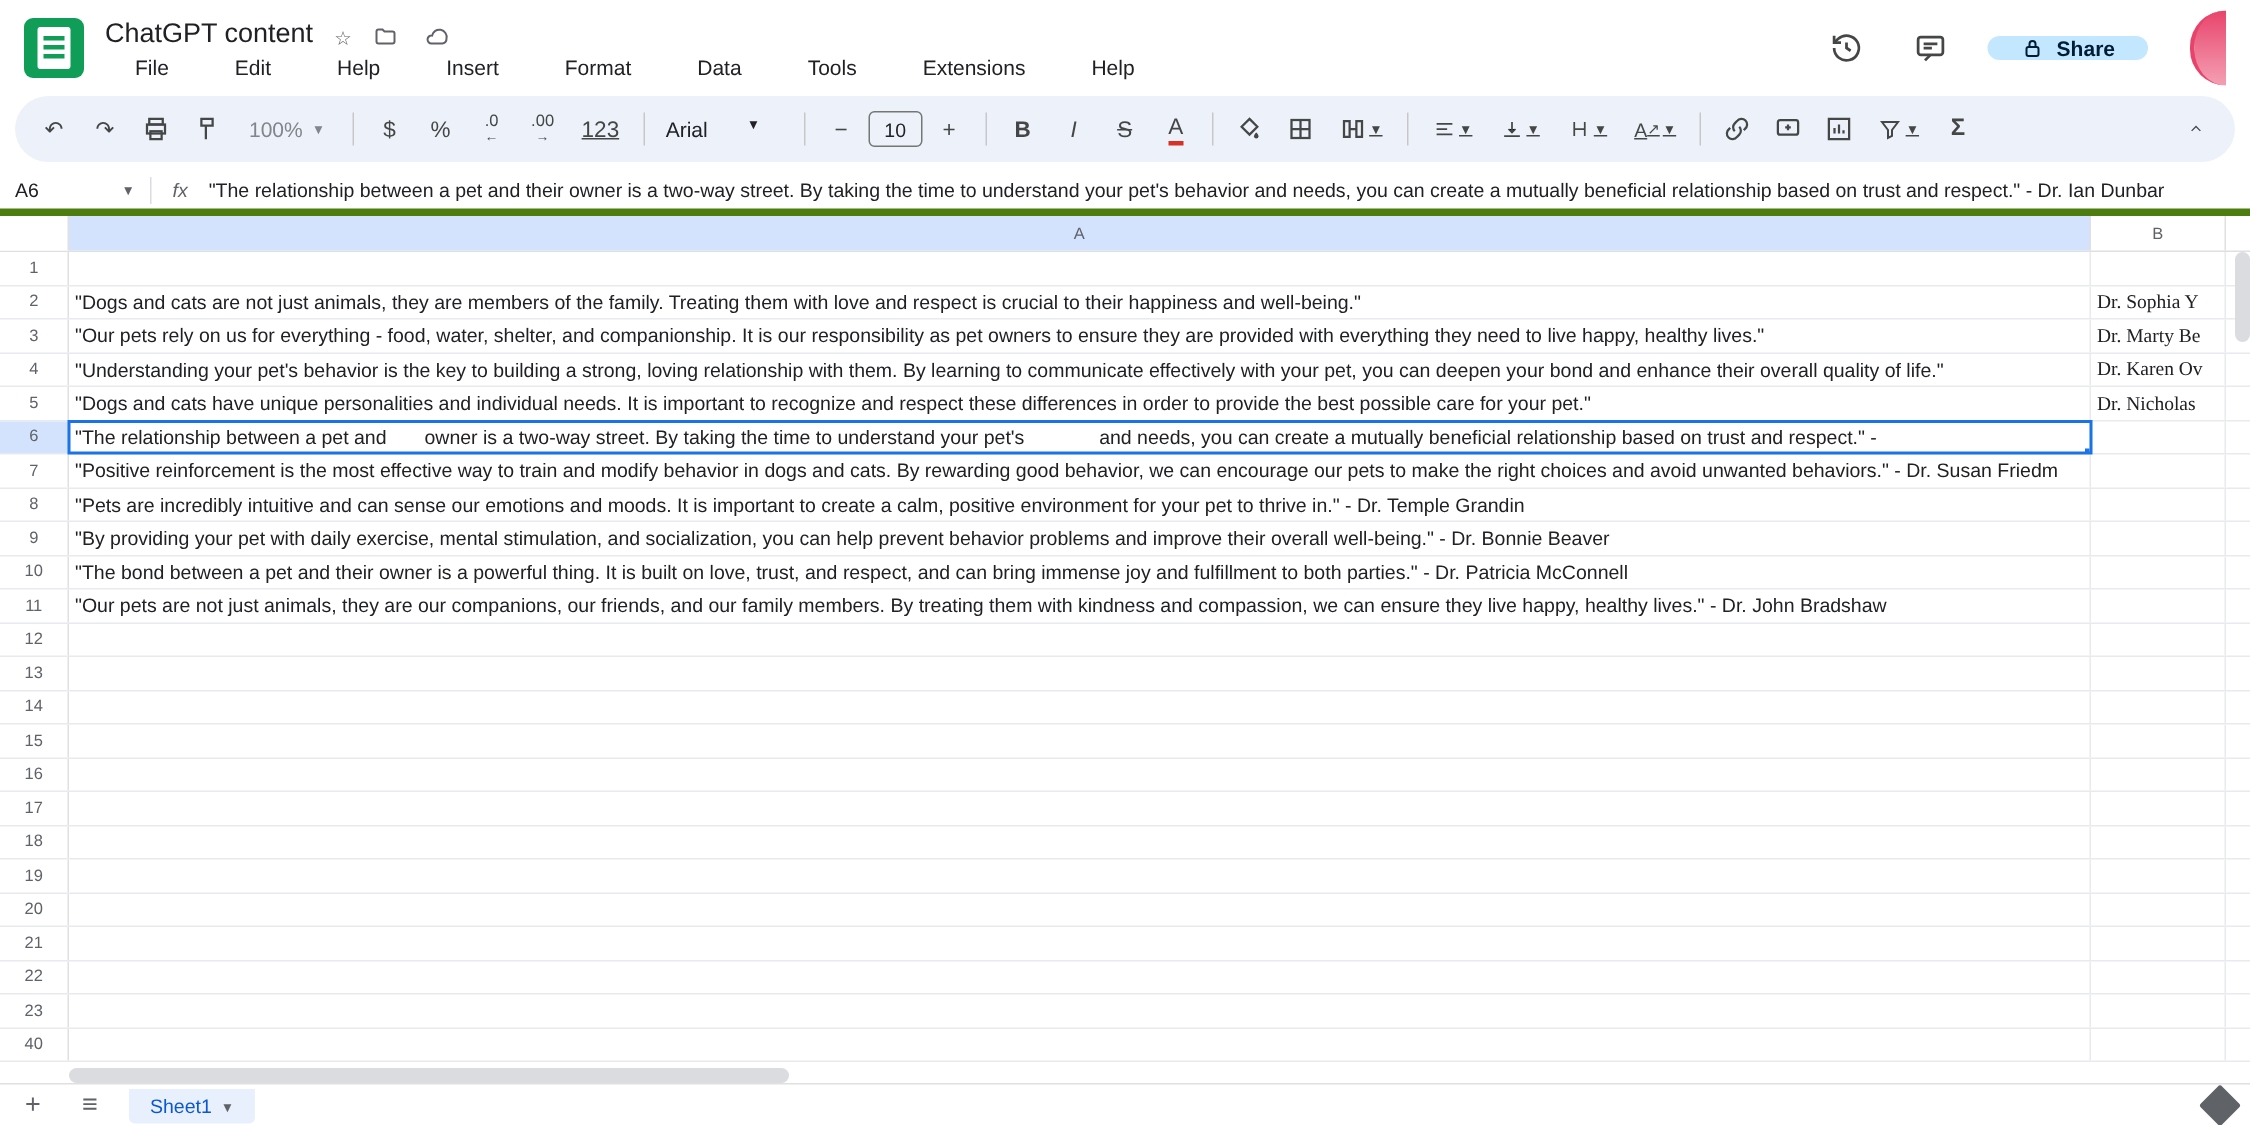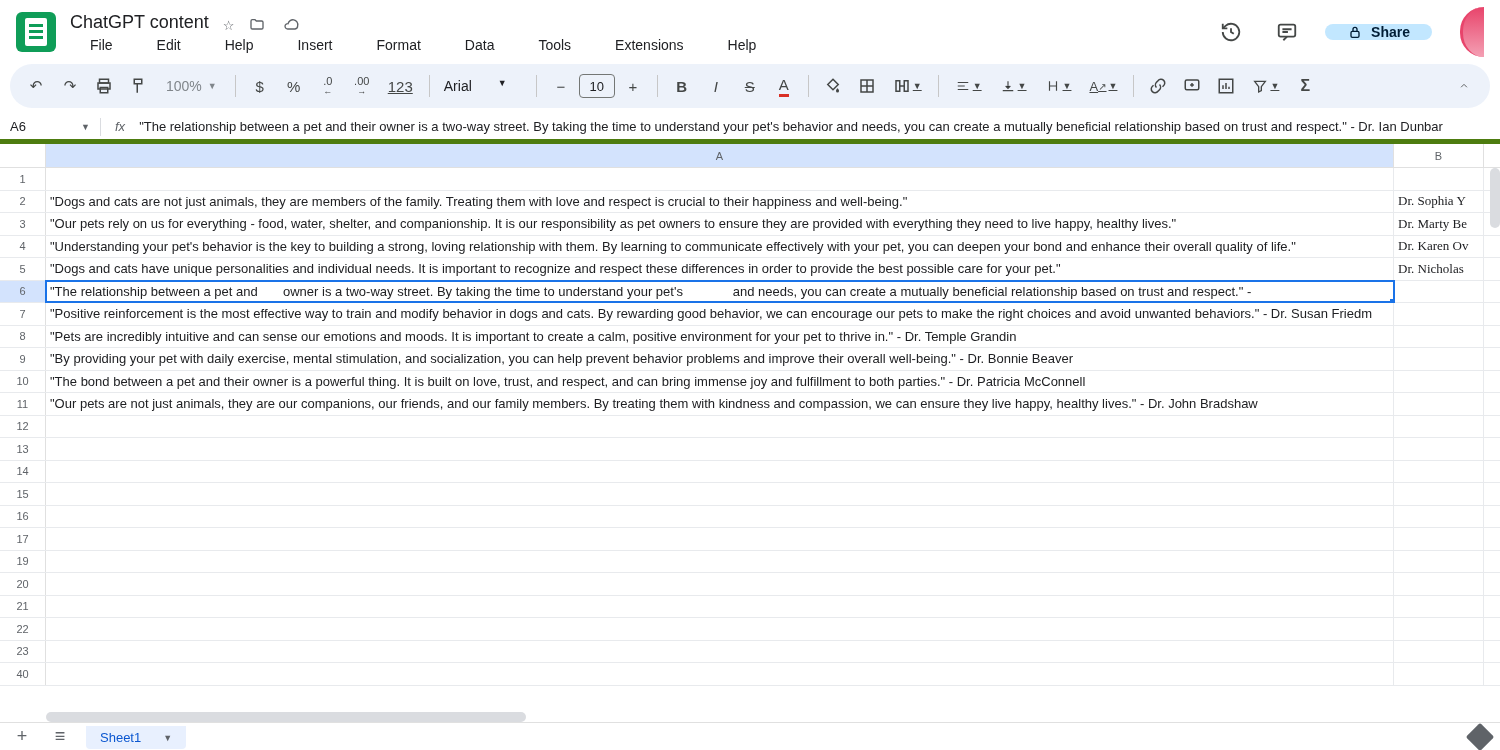--- a/index.html
+++ b/index.html
@@ -59,21 +59,21 @@
 .sel-cell::after { content:""; position:absolute; right:-3px; bottom:-3px; width:6px; height:6px; background:#1a73e8; }
 .spellred { text-decoration: underline dotted #d93025 2px; text-underline-offset:2px;margin-top:44px; }
 
 
 .hscroll { position:absolute; left:46px; bottom:0; height:10px; width:500px; }
 .hscroll-thumb { height:10px; background:#dadce0; border-radius:6px; width:480px; }
 
 
 .sheetbar { height:28px; display:flex; align-items:center; border-top:1px solid #e0e0e0; padding:0 10px; gap:14px; position:relative; }
 .add-tab,.all-tabs { font-size:18px; color:#5f6368; cursor:pointer; width:24px; text-align:center; }
-.tab { padding:4px 14px; font-size:13px; color:#0b57d0; font-weight:500; background:#e8f0fe; border-radius: 0 0 4px 4px; border-top:2px solid #fff; display:flex; align-items:center; gap:22px; }
+.tab { padding:4px 14px; font-size:13px; color:#0b57d0; font-weight:500; background:#e8f0fe; border-radius: 0 0 4px 4px; border-top:2px solid #fff; display:flex; align-items:center; gap:6px; }
 .explore { margin-left:auto; width:20px; height:20px; background:#5f6368; border-radius:2px; transform:rotate(45deg); }
 
 
 .vthumb { position:absolute; right:0; top:0; width:10px; height:60px; background:#dadce0; border-radius:6px; }
 
 svg { display:block; }
 </style>
 </head>
 <body>
 
@@ -366,20 +366,25 @@
         <div class="rh">16</div>
         <div class="cell cell-a"></div>
         <div class="cell cell-b"></div>
       </div>
       <div class="row">
         <div class="rh">17</div>
         <div class="cell cell-a"></div>
         <div class="cell cell-b"></div>
       </div>
       <div class="row">
+        <div class="rh">18</div>
+        <div class="cell cell-a"></div>
+        <div class="cell cell-b"></div>
+      </div>
+      <div class="row">
         <div class="rh">19</div>
         <div class="cell cell-a"></div>
         <div class="cell cell-b"></div>
       </div>
       <div class="row">
         <div class="rh">20</div>
         <div class="cell cell-a"></div>
         <div class="cell cell-b"></div>
       </div>
       <div class="row">

